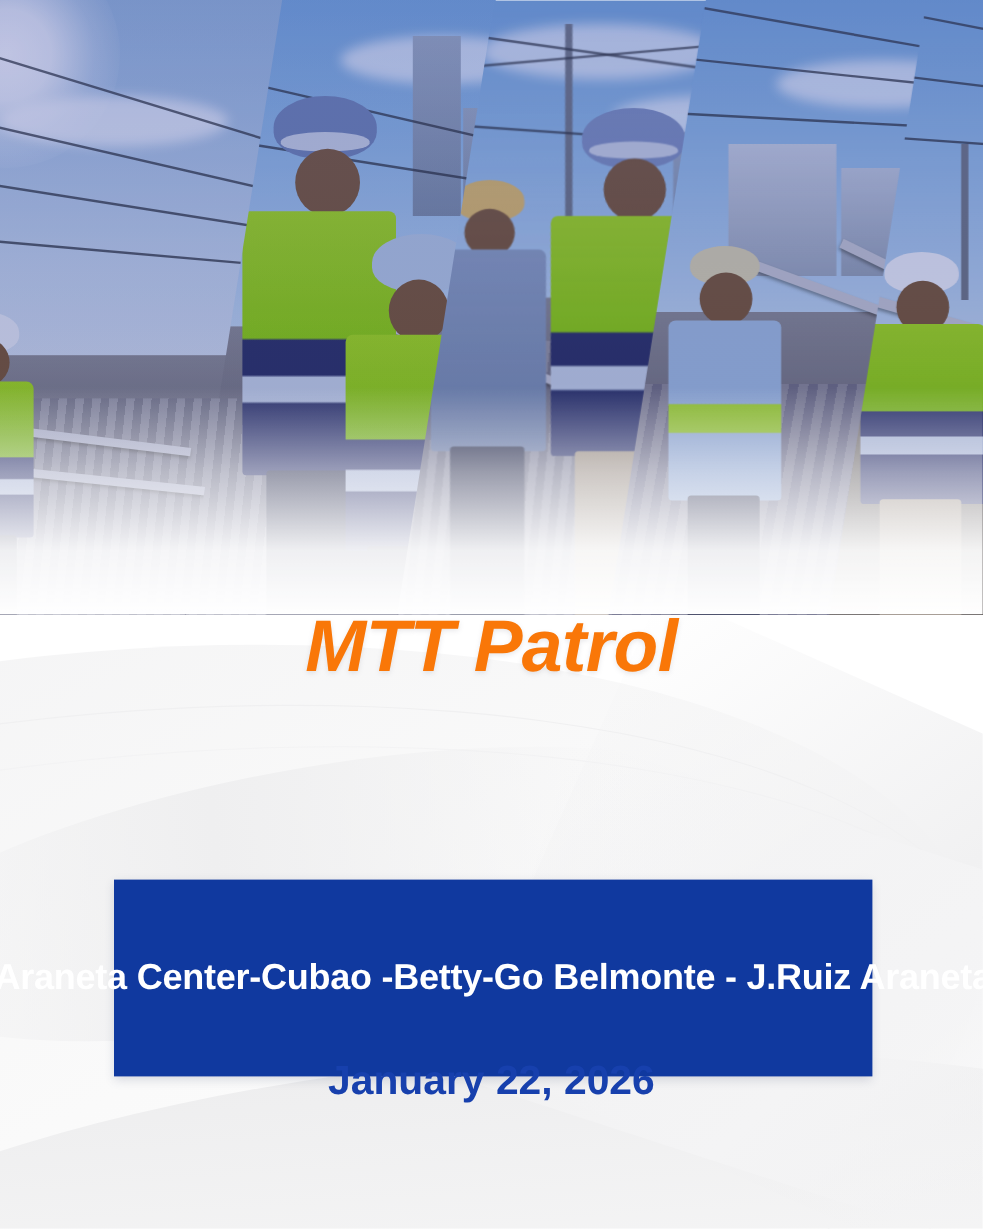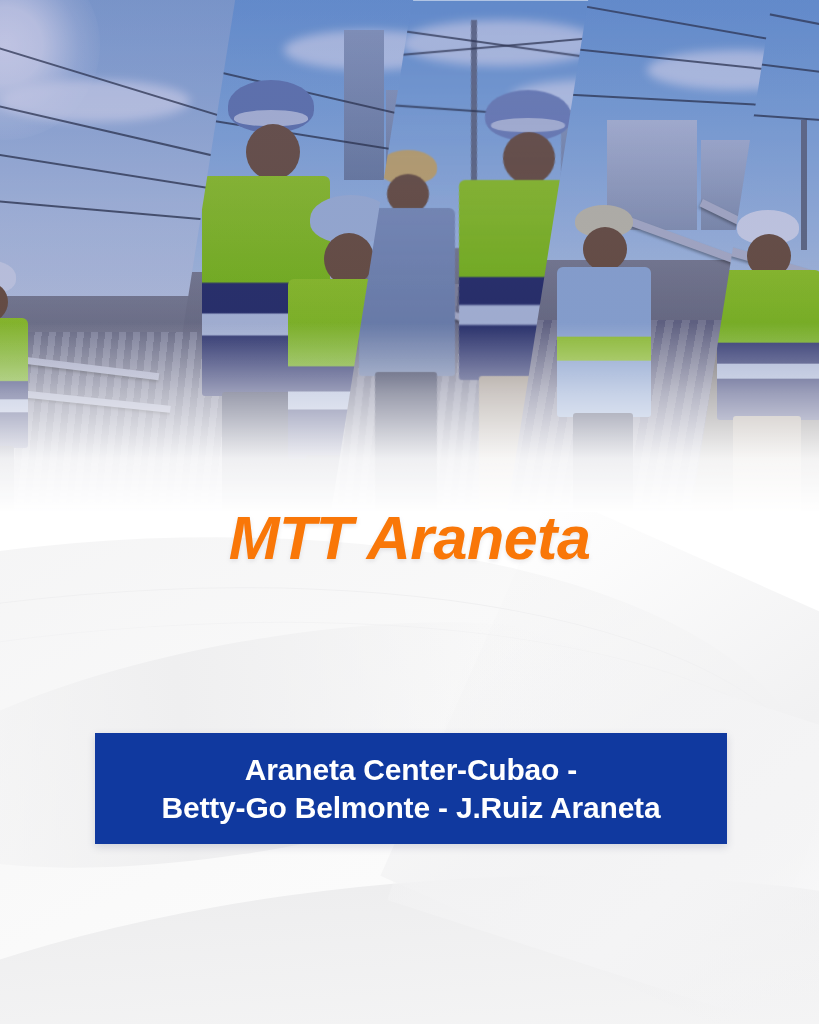--- a/index.html
+++ b/index.html
@@ -83,23 +83,23 @@
 
   
   .content{position:absolute;left:0;top:0;width:819px;height:1024px;z-index:5;}
 
   .title{position:absolute;left:0;right:0;top:505px;text-align:center;
          color:#f97708;font-weight:bold;font-style:italic;
          font-size:61px;line-height:67px;letter-spacing:-0.5px;
          text-shadow:0 2px 4px rgba(120,120,140,.18);}
   .title .ln{display:block;white-space:nowrap;}
 
-  .banner{position:absolute;left:95px;top:733px;width:632px;height:111px;
+  .banner{position:absolute;left:95px;top:733px;width:632px;height:164px;
           background:#10399f;box-shadow:0 3px 8px rgba(60,70,110,.18);
-          display:flex;flex-direction:column;align-items:center;justify-content:center;}
+          display:flex;flex-direction:row;align-items:center;justify-content:center;}
   .banner .bl{display:block;color:#ffffff;font-weight:bold;font-size:30px;
               line-height:38px;white-space:nowrap;letter-spacing:-0.2px;}
 
   .date{position:absolute;left:0;right:0;top:882px;text-align:center;
         color:#1740ad;font-weight:bold;font-size:34px;letter-spacing:0px;}
 </style>
 </head>
 <body>
 
 <div class="poster">
@@ -264,23 +264,24 @@
           <div class="tone2"></div>
       </div>
     </div>
 
     <div class="collage-fade"></div>
   </div>
 
   <div class="content">
 
     <div class="title">
-      <span class="ln">MTT Araneta</span>
+      <span class="ln">MTT Patrol</span>
     </div>
 
     <div class="banner">
       <span class="bl">Araneta Center-Cubao -</span>
       <span class="bl">Betty-Go Belmonte - J.Ruiz Araneta</span>
     </div>
 
+    <div class="date">January 22, 2026</div>
   </div>
 
 </div>
 
 </body></html>

